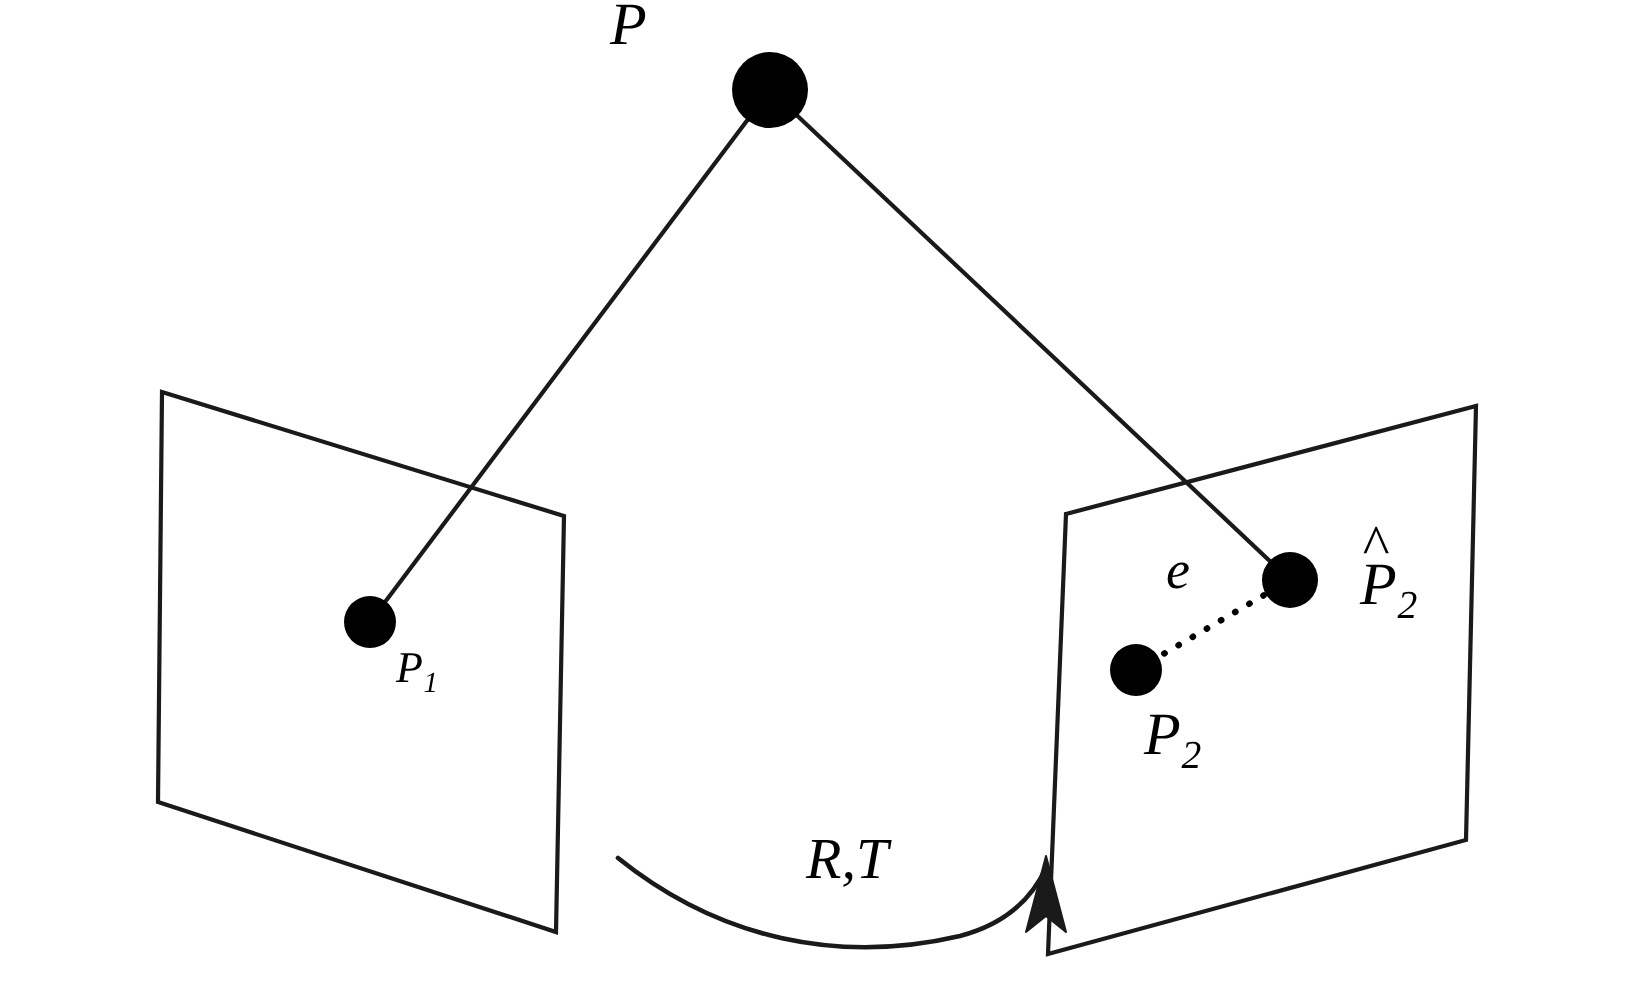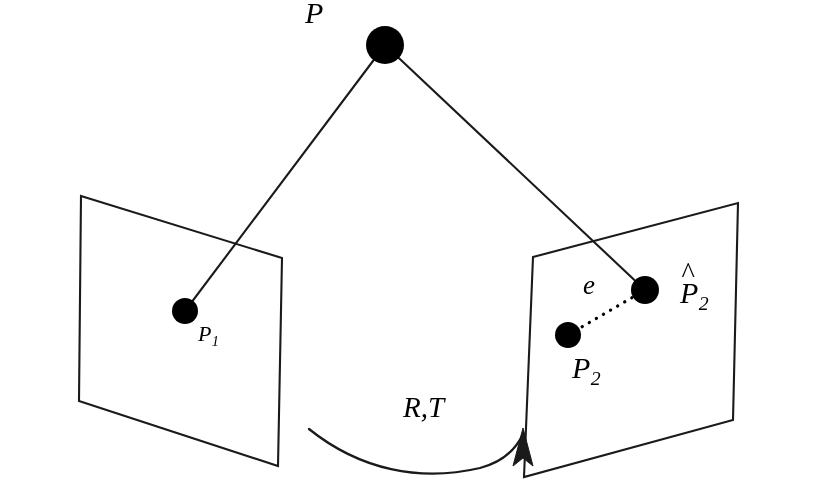--- a/index.html
+++ b/index.html
@@ -55,21 +55,21 @@
     font-style: normal;
     font-size: 0.95em;
     line-height: 1;
   }
   
   #label-P      { left: 305px; top:  -2px; font-size: 30px; }
   #label-P1     { left: 198px; top: 311px; font-size: 22px; margin-top: 12px; }
   #label-P2     { left: 572px; top: 353px; font-size: 30px; }
   #label-P2hat  { left: 680px; top: 278px; font-size: 30px; }
   #label-e      { left: 583px; top: 272px; font-size: 27px; }
-  #label-RT     { left: 403px; top: 393px; font-size: 29px; }
+  #label-RT     { left: 403px; top: 416px; font-size: 29px; }
 </style>
 </head>
 <body>
 
 <div id="figure-root">
 
   <svg id="figure-svg" viewBox="0 0 825 492">
 
     <polygon id="left-plane" fill="none" stroke="#1a1a1a" stroke-width="2.1" stroke-linejoin="miter" points="81,196 282,258 278,466 79,401"></polygon>
 

